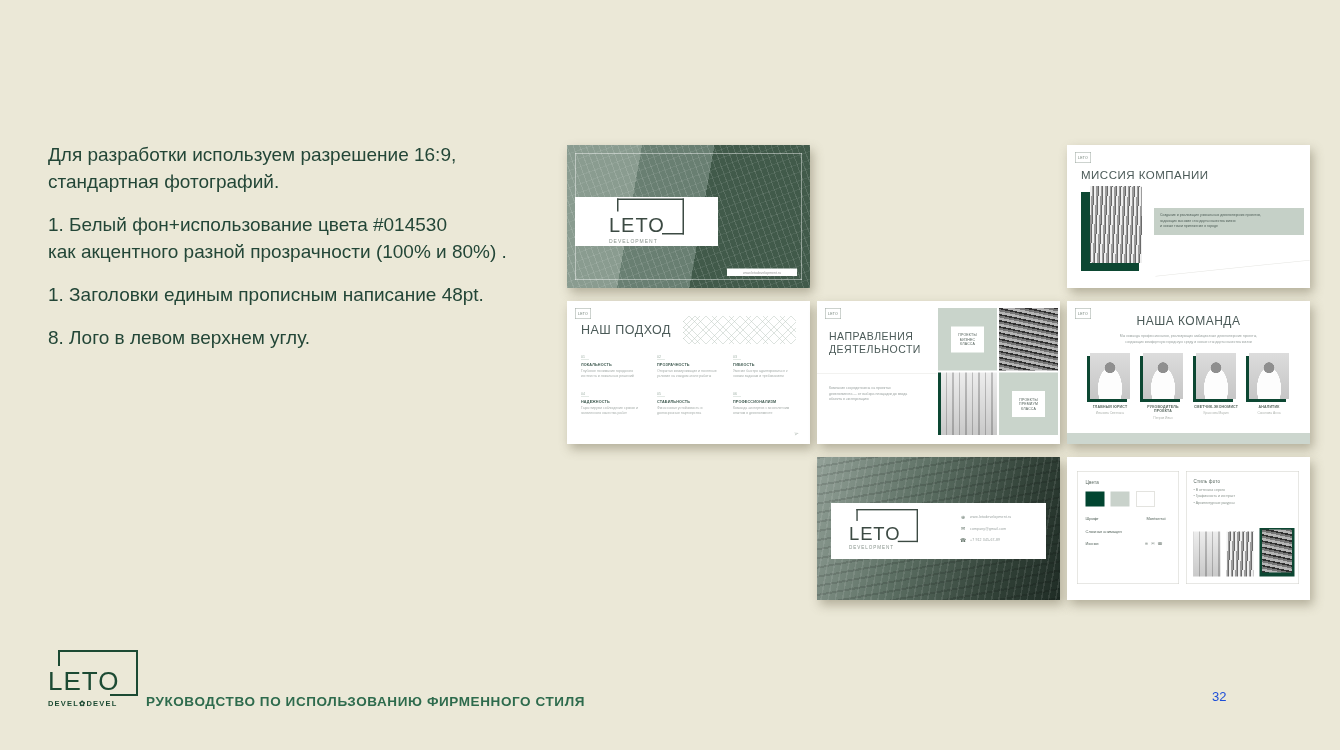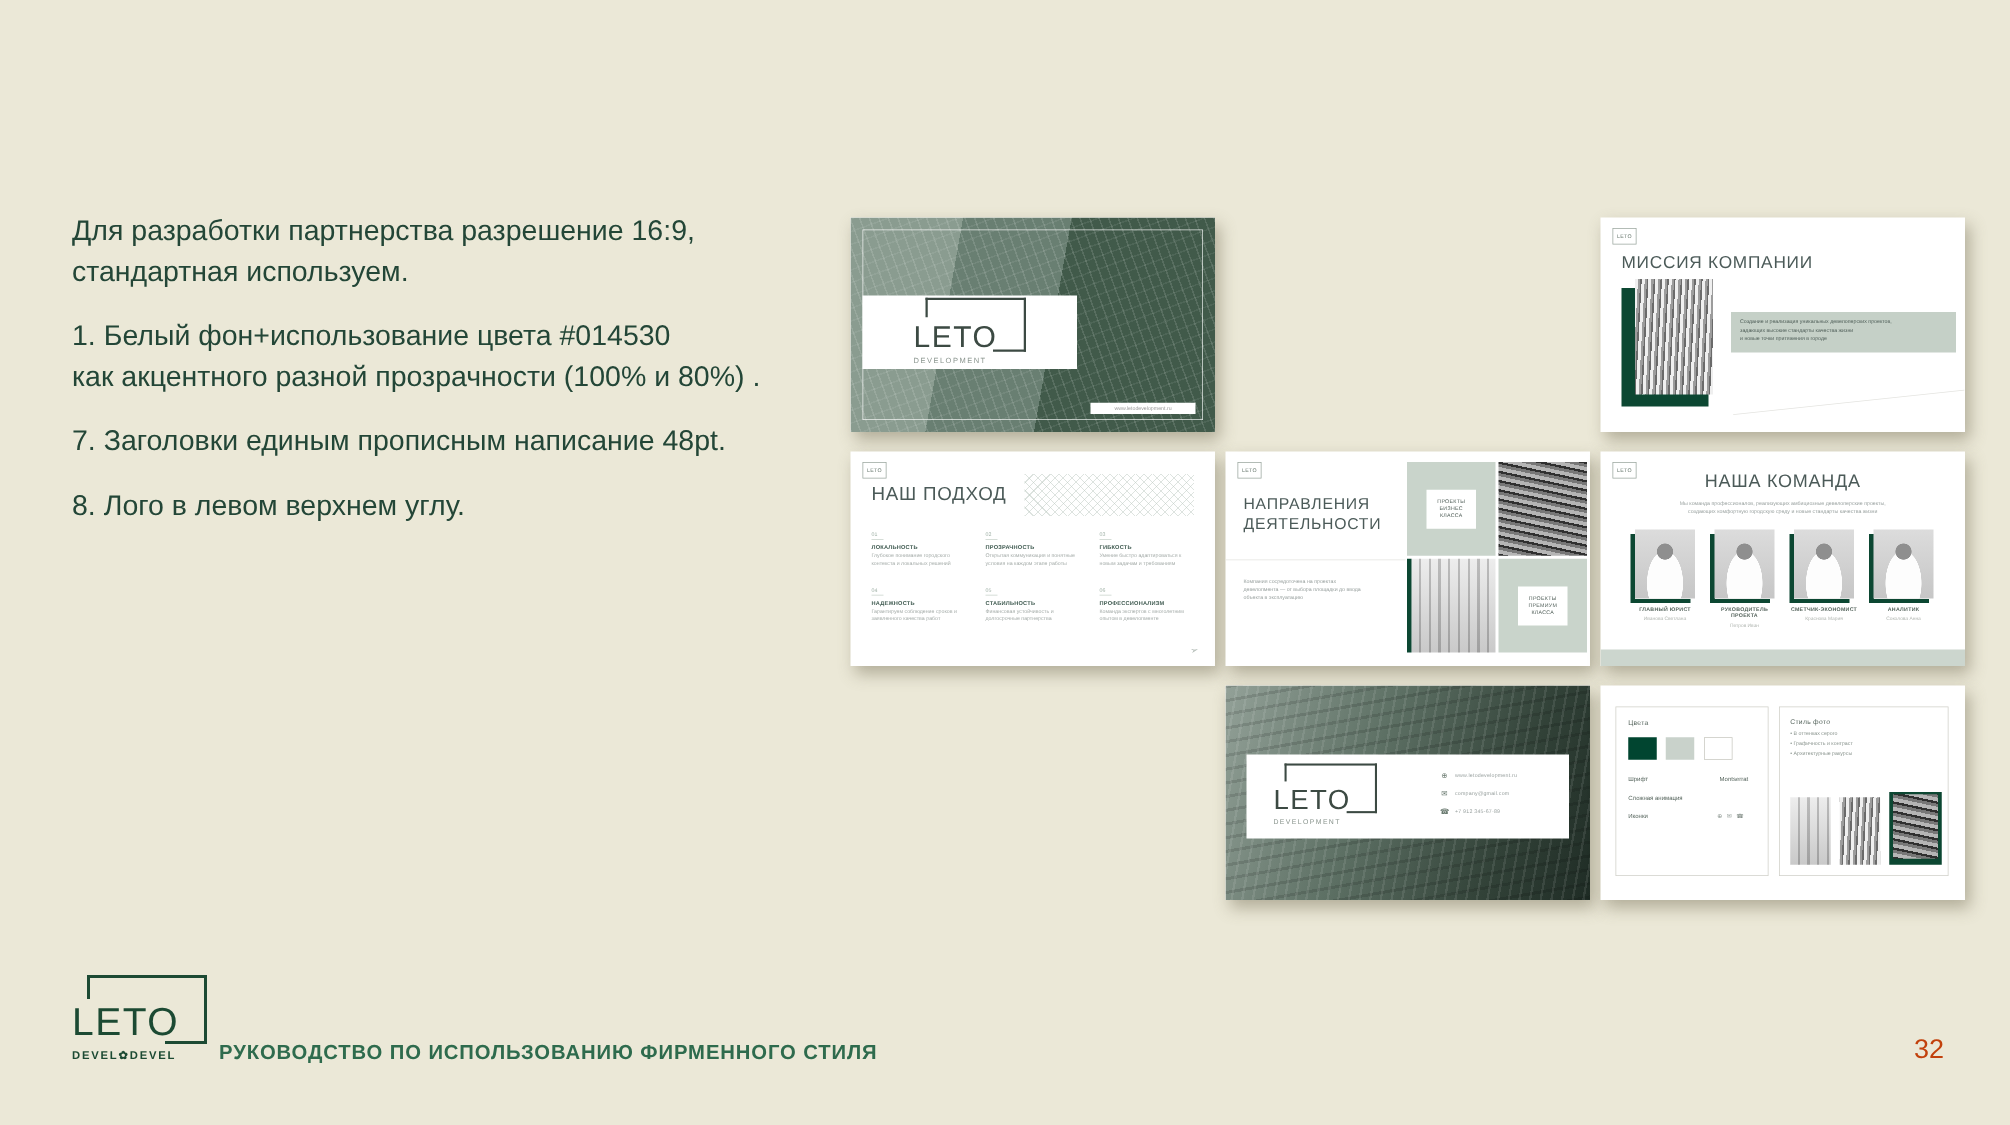--- a/index.html
+++ b/index.html
@@ -14,21 +14,21 @@
 
   
   .flogo { position:absolute; left:48px; top:650px; width:90px; height:58px; }
   .flogo .fr-top{position:absolute;left:10px;top:0;right:0;height:2px;background:#1c4a33;}
   .flogo .fr-right{position:absolute;right:0;top:0;bottom:12px;width:2px;background:#1c4a33;}
   .flogo .fr-bottom{position:absolute;right:0;bottom:12px;width:28px;height:2px;background:#1c4a33;}
   .flogo .fr-left{position:absolute;left:10px;top:0;width:2px;height:16px;background:#1c4a33;}
   .flogo .ltxt{position:absolute;left:0;bottom:11px;font-size:26px;color:#1c4a33;letter-spacing:1px;font-weight:500;}
   .flogo .lsub{position:absolute;left:0;bottom:0;font-size:7.5px;color:#1c4a33;letter-spacing:1.2px;font-weight:700;}
   .footer-text { position:absolute; left:146px; top:694px; font-size:13.5px; letter-spacing:.6px; color:#2e6b4d; font-weight:600; }
-  .page-num { position:absolute; left:1276px; top:689px; font-size:18px; color:#c2410c; }
+  .page-num { position:absolute; left:1212px; top:689px; font-size:13px; color:#1d4ed8; }
 
   
   .grid { position:absolute; left:567px; top:145px; width:743px; height:455px; }
   .slide { position:absolute; width:243px; height:143px; background:#fff; box-shadow:3px 5px 10px rgba(110,105,80,.45); overflow:hidden; }
   .s2x { position:absolute; left:0; top:0; width:486px; height:286px; transform:scale(.5); transform-origin:0 0; }
   .r1{top:0;} .r2{top:156px;} .r3{top:312px;}
   .c1{left:0;} .c2{left:250px;} .c3{left:500px;}
 
   .mlogo { position:absolute; left:16px; top:14px; width:32px; height:22px; border:1px solid #9aa69e; color:#6a7a70;
            font-size:7px; letter-spacing:.5px; display:flex; align-items:center; justify-content:center; background:#fff; }
@@ -115,28 +115,28 @@
   .arrow-ic { position:absolute; right:22px; bottom:14px; color:#b5beb8; font-size:13px; transform:rotate(-15deg); }
 </style>
 </head>
 <body>
 
 <div class="page">
 
 
   <div class="intro">
     <p>
-      <span>Для разработки партнерства разрешение 16:9,</span><br>
-      <span>стандартная используем.</span>
+      <span>Для разработки используем разрешение 16:9,</span><br>
+      <span>стандартная фотографий.</span>
     </p>
     <p>
       <span>1. Белый фон+использование цвета #014530</span><br>
       <span>как акцентного разной прозрачности (100% и 80%) .</span>
     </p>
-    <p>7. Заголовки единым прописным написание 48pt.</p>
+    <p>1. Заголовки единым прописным написание 48pt.</p>
     <p>8. Лого в левом верхнем углу.</p>
   </div>
 
   <div class="grid">
 
     <div class="slide r1 c1">
       <div class="s2x">
         <div class="slide1-bg"></div>
         <div class="slide1-frame"></div>
         <div class="slide1-band">

